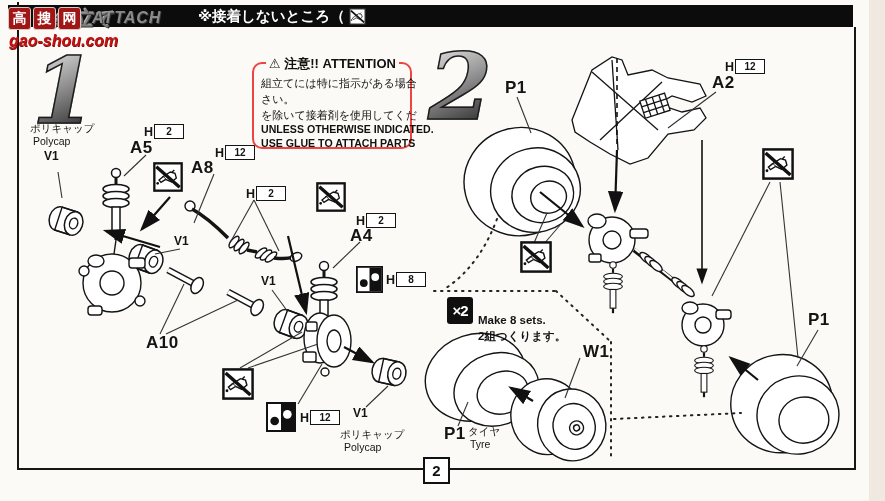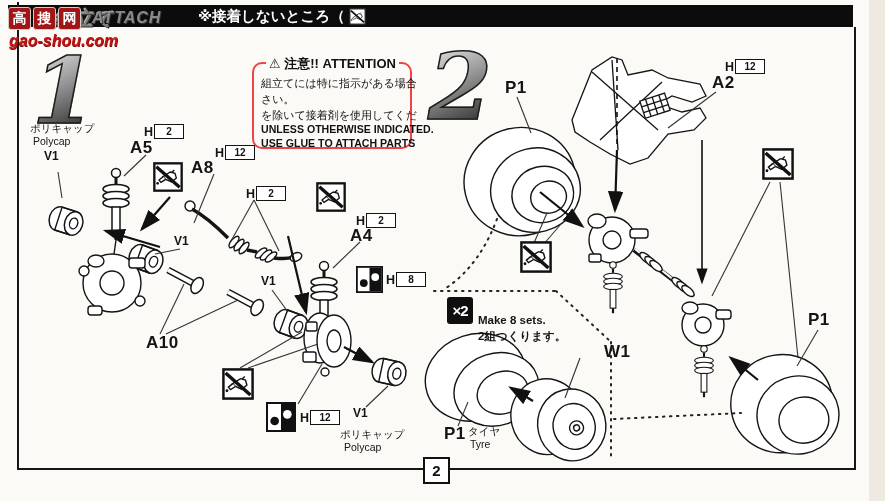--- a/index.html
+++ b/index.html
@@ -386,21 +386,21 @@
 
   <div class="lbl big" style="left:505px;top:78px">P1</div>
 
   <div class="hmark" style="left:725px;top:59px">
     <span class="h">H</span>
       <span class="hbox">12</span>
   </div>
   <div class="lbl big" style="left:712px;top:73px">A2</div>
 
   <div class="lbl big" style="left:808px;top:310px">P1</div>
-  <div class="lbl big" style="left:604px;top:342px">W1</div>
+  <div class="lbl big" style="left:583px;top:342px">W1</div>
 
   <div class="lbl big" style="left:444px;top:424px">P1</div>
   <div class="lbl small" style="left:468px;top:425px">タイヤ</div>
   <div class="lbl small" style="left:470px;top:438px">Tyre</div>
 
   <div class="x2badge">×2</div>
   <div class="mks-jp">2組つくります。</div>
   <div class="mks-en">Make 8 sets.</div>
 </div>
 

